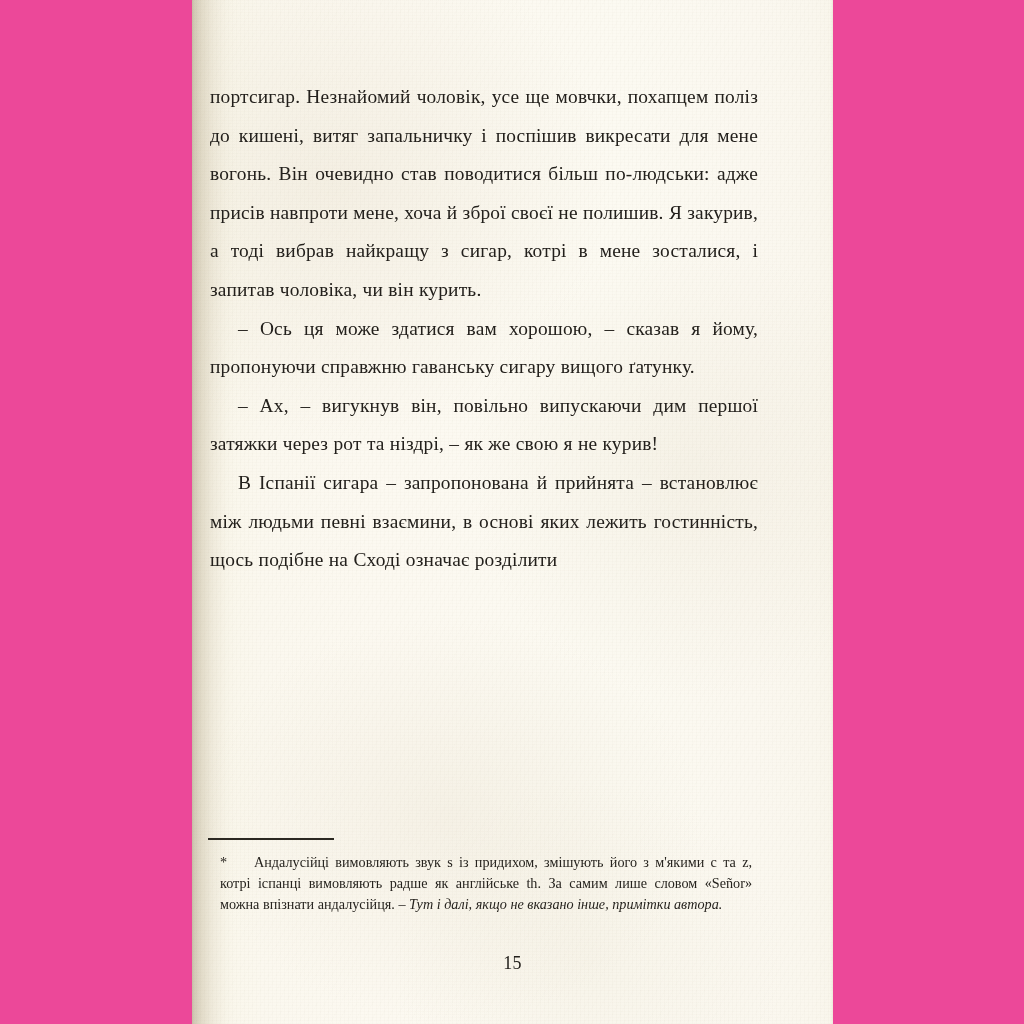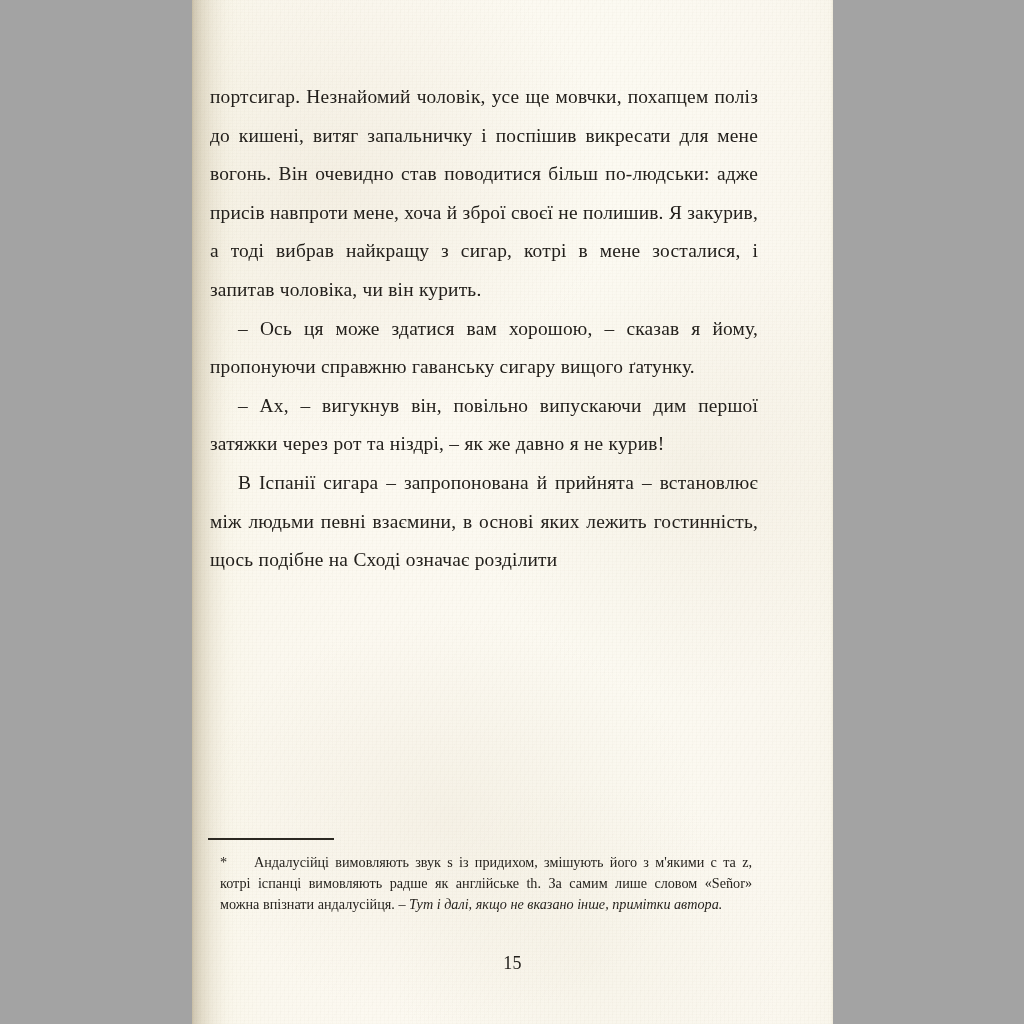--- a/index.html
+++ b/index.html
@@ -12,21 +12,21 @@
     height: 1024px;
     overflow: hidden;
     font-family: "Liberation Serif", "DejaVu Serif", serif;
   }
 
   
   #scan {
     position: relative;
     width: 1024px;
     height: 1024px;
-    background: #a3a3a3;
+    background: #ec4899;
   }
 
   
   #page {
     position: absolute;
     left: 192px;
     top: 0;
     width: 641px;
     height: 1024px;
     background:
@@ -172,21 +172,21 @@
   <div id="page">
 
     <div id="grain"></div>
     <div id="gutter"></div>
     <div id="page-edge"></div>
     <div id="page-right-edge"></div>
 
     <div id="typeblock">
       <p class="body first">портсигар. Незнайомий чоловік, усе ще мовчки, похапцем поліз до кишені, витяг запальничку і поспішив викресати для мене вогонь. Він очевидно став поводитися більш по-людськи: адже присів навпроти мене, хоча й зброї своєї не полишив. Я закурив, а тоді вибрав найкращу з сигар, котрі в мене зосталися, і запитав чоловіка, чи він курить.</p>
       <p class="body">– Ось ця може здатися вам хорошою, – сказав я йому, пропонуючи справжню гаванську сигару вищого ґатунку.</p>
-      <p class="body">– Ах, – вигукнув він, повільно випускаючи дим першої затяжки через рот та ніздрі, – як же давно я не курив!</p>
+      <p class="body">– Ах, – вигукнув він, повільно випускаючи дим першої затяжки через рот та ніздрі, – як же свою я не курив!</p>
       <p class="body">В Іспанії сигара – запропонована й прийнята – встановлює між людьми певні взаємини, в основі яких лежить гостинність, щось подібне на Сході означає розділити</p>
     </div>
 
     <div id="footnote">
       <div id="fn-rule"></div>
       <p class="fn-text"><span class="fn-marker">*</span><span>Андалусійці вимовляють звук s із придихом, змішують його з м'якими c та z, котрі іспанці вимовляють радше як англійське th. За самим лише словом «Señor» можна впізнати андалусійця. – </span><span class="fn-ital">Тут і далі, якщо не вказано інше, примітки автора.</span></p>
     </div>
 
     <div id="folio">15</div>
 

